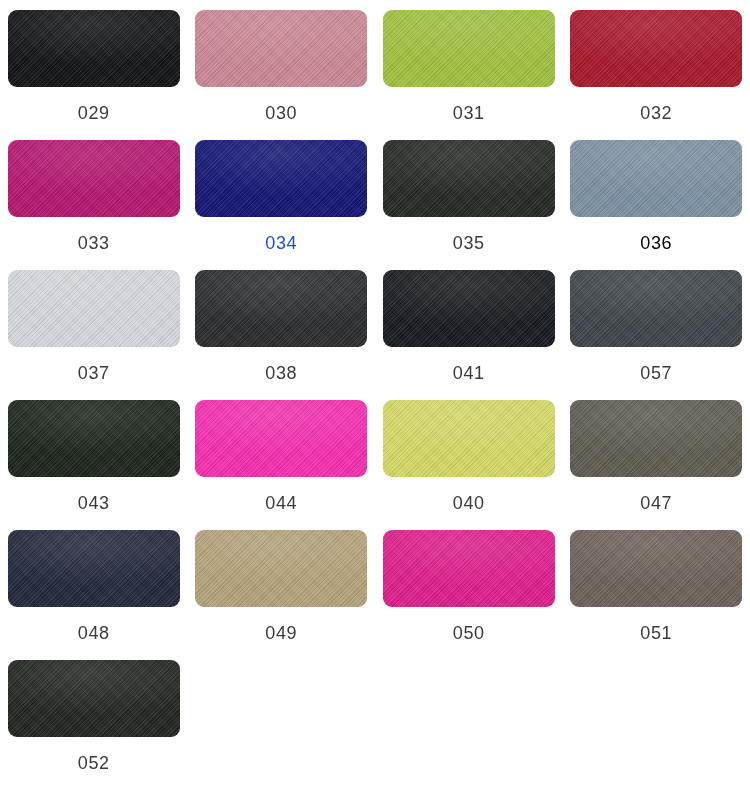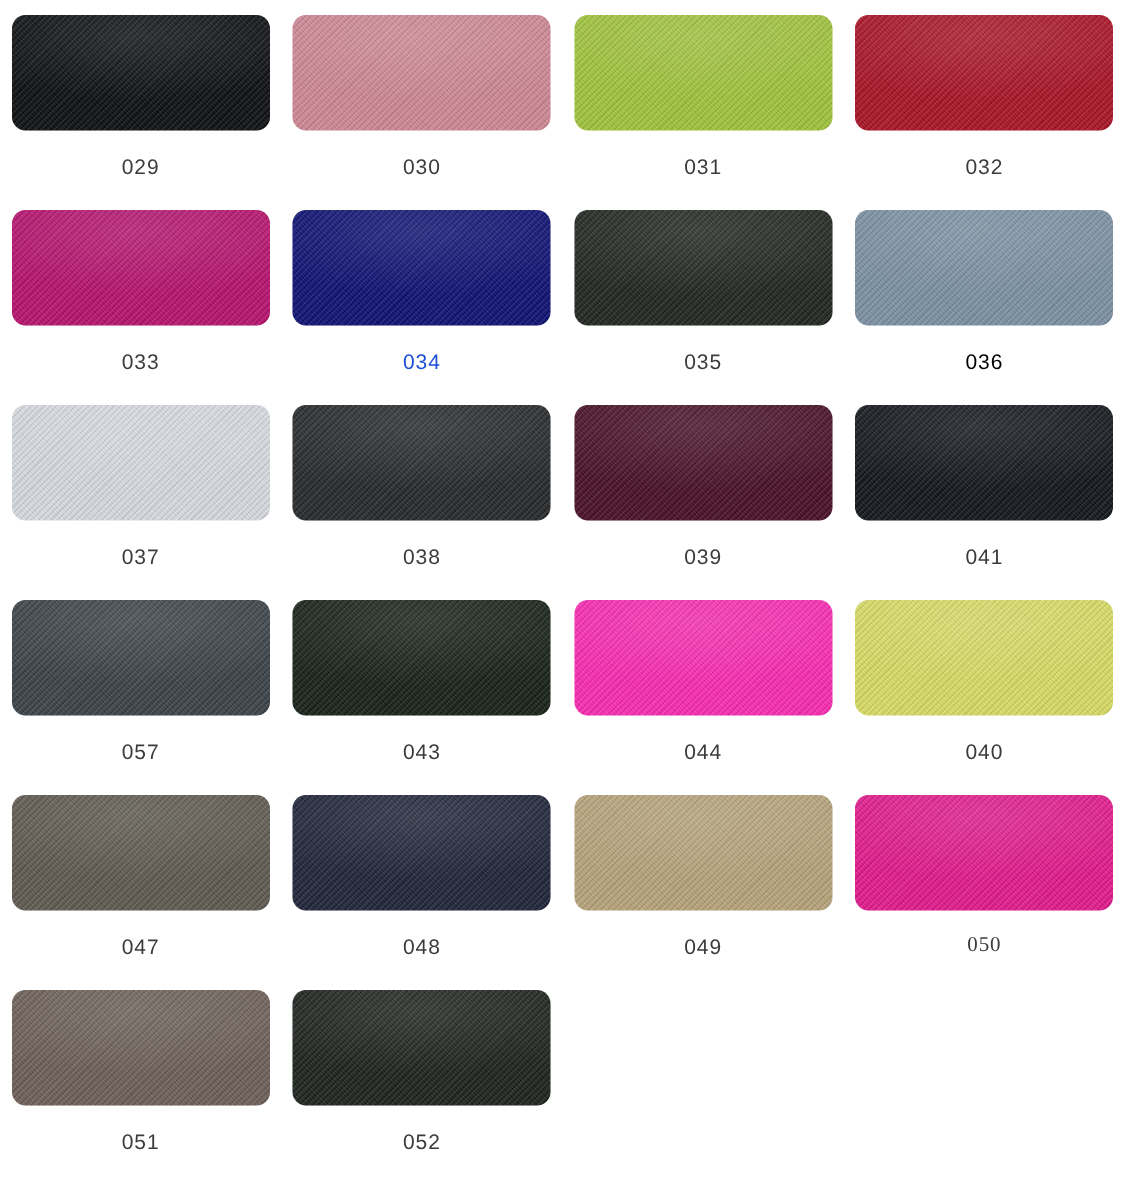--- a/index.html
+++ b/index.html
@@ -76,21 +76,21 @@
       radial-gradient(
         ellipse 120% 90% at 50% 18%,
         rgba(255,255,255,0.11) 0%,
         rgba(255,255,255,0.0) 62%
       );
     pointer-events: none;
   }
 
   .swatch-label {
     margin-top: 17px;
-    font-size: 14px;
+    font-size: 18px;
     font-weight: 400;
     color: #3b3b3b;
     letter-spacing: 0.6px;
     line-height: 1;
     font-family: "Liberation Sans", sans-serif;
     white-space: nowrap;
   }
 </style>
 </head>
 <body style="background: rgb(255, 255, 255);">
@@ -130,24 +130,20 @@
     </div>
     <div class="swatch-cell">
       <div class="swatch-chip" style="background-color: rgb(213, 217, 222);"></div>
       <div class="swatch-label" style="color: rgb(59, 59, 59);">037</div>
     </div>
     <div class="swatch-cell">
       <div class="swatch-chip" style="background-color: rgb(38, 40, 42);"></div>
       <div class="swatch-label" style="color: rgb(59, 59, 59);">038</div>
     </div>
     <div class="swatch-cell">
-      <div class="swatch-chip" style="background-color: rgb(72, 16, 39);"></div>
-      <div class="swatch-label" style="color: rgb(59, 59, 59);">039</div>
-    </div>
-    <div class="swatch-cell">
       <div class="swatch-chip" style="background-color: rgb(19, 22, 27);"></div>
       <div class="swatch-label" style="color: rgb(59, 59, 59);">041</div>
     </div>
     <div class="swatch-cell">
       <div class="swatch-chip" style="background-color: rgb(58, 66, 71);"></div>
       <div class="swatch-label" style="color: rgb(59, 59, 59);">057</div>
     </div>
     <div class="swatch-cell">
       <div class="swatch-chip" style="background-color: rgb(23, 33, 23);"></div>
       <div class="swatch-label" style="color: rgb(59, 59, 59);">043</div>
@@ -167,21 +163,21 @@
     <div class="swatch-cell">
       <div class="swatch-chip" style="background-color: rgb(30, 36, 56);"></div>
       <div class="swatch-label" style="color: rgb(59, 59, 59);">048</div>
     </div>
     <div class="swatch-cell">
       <div class="swatch-chip" style="background-color: rgb(181, 162, 122);"></div>
       <div class="swatch-label" style="color: rgb(59, 59, 59);">049</div>
     </div>
     <div class="swatch-cell">
       <div class="swatch-chip" style="background-color: rgb(224, 26, 139);"></div>
-      <div class="swatch-label" style="color: rgb(59, 59, 59); font-family: Liberation Serif, serif;">050</div>
+      <div class="swatch-label" style="color: rgb(59, 59, 59);">050</div>
     </div>
     <div class="swatch-cell">
       <div class="swatch-chip" style="background-color: rgb(107, 95, 87);"></div>
       <div class="swatch-label" style="color: rgb(59, 59, 59);">051</div>
     </div>
     <div class="swatch-cell">
       <div class="swatch-chip" style="background-color: rgb(29, 34, 28);"></div>
       <div class="swatch-label" style="color: rgb(59, 59, 59);">052</div>
     </div>
   </div>

